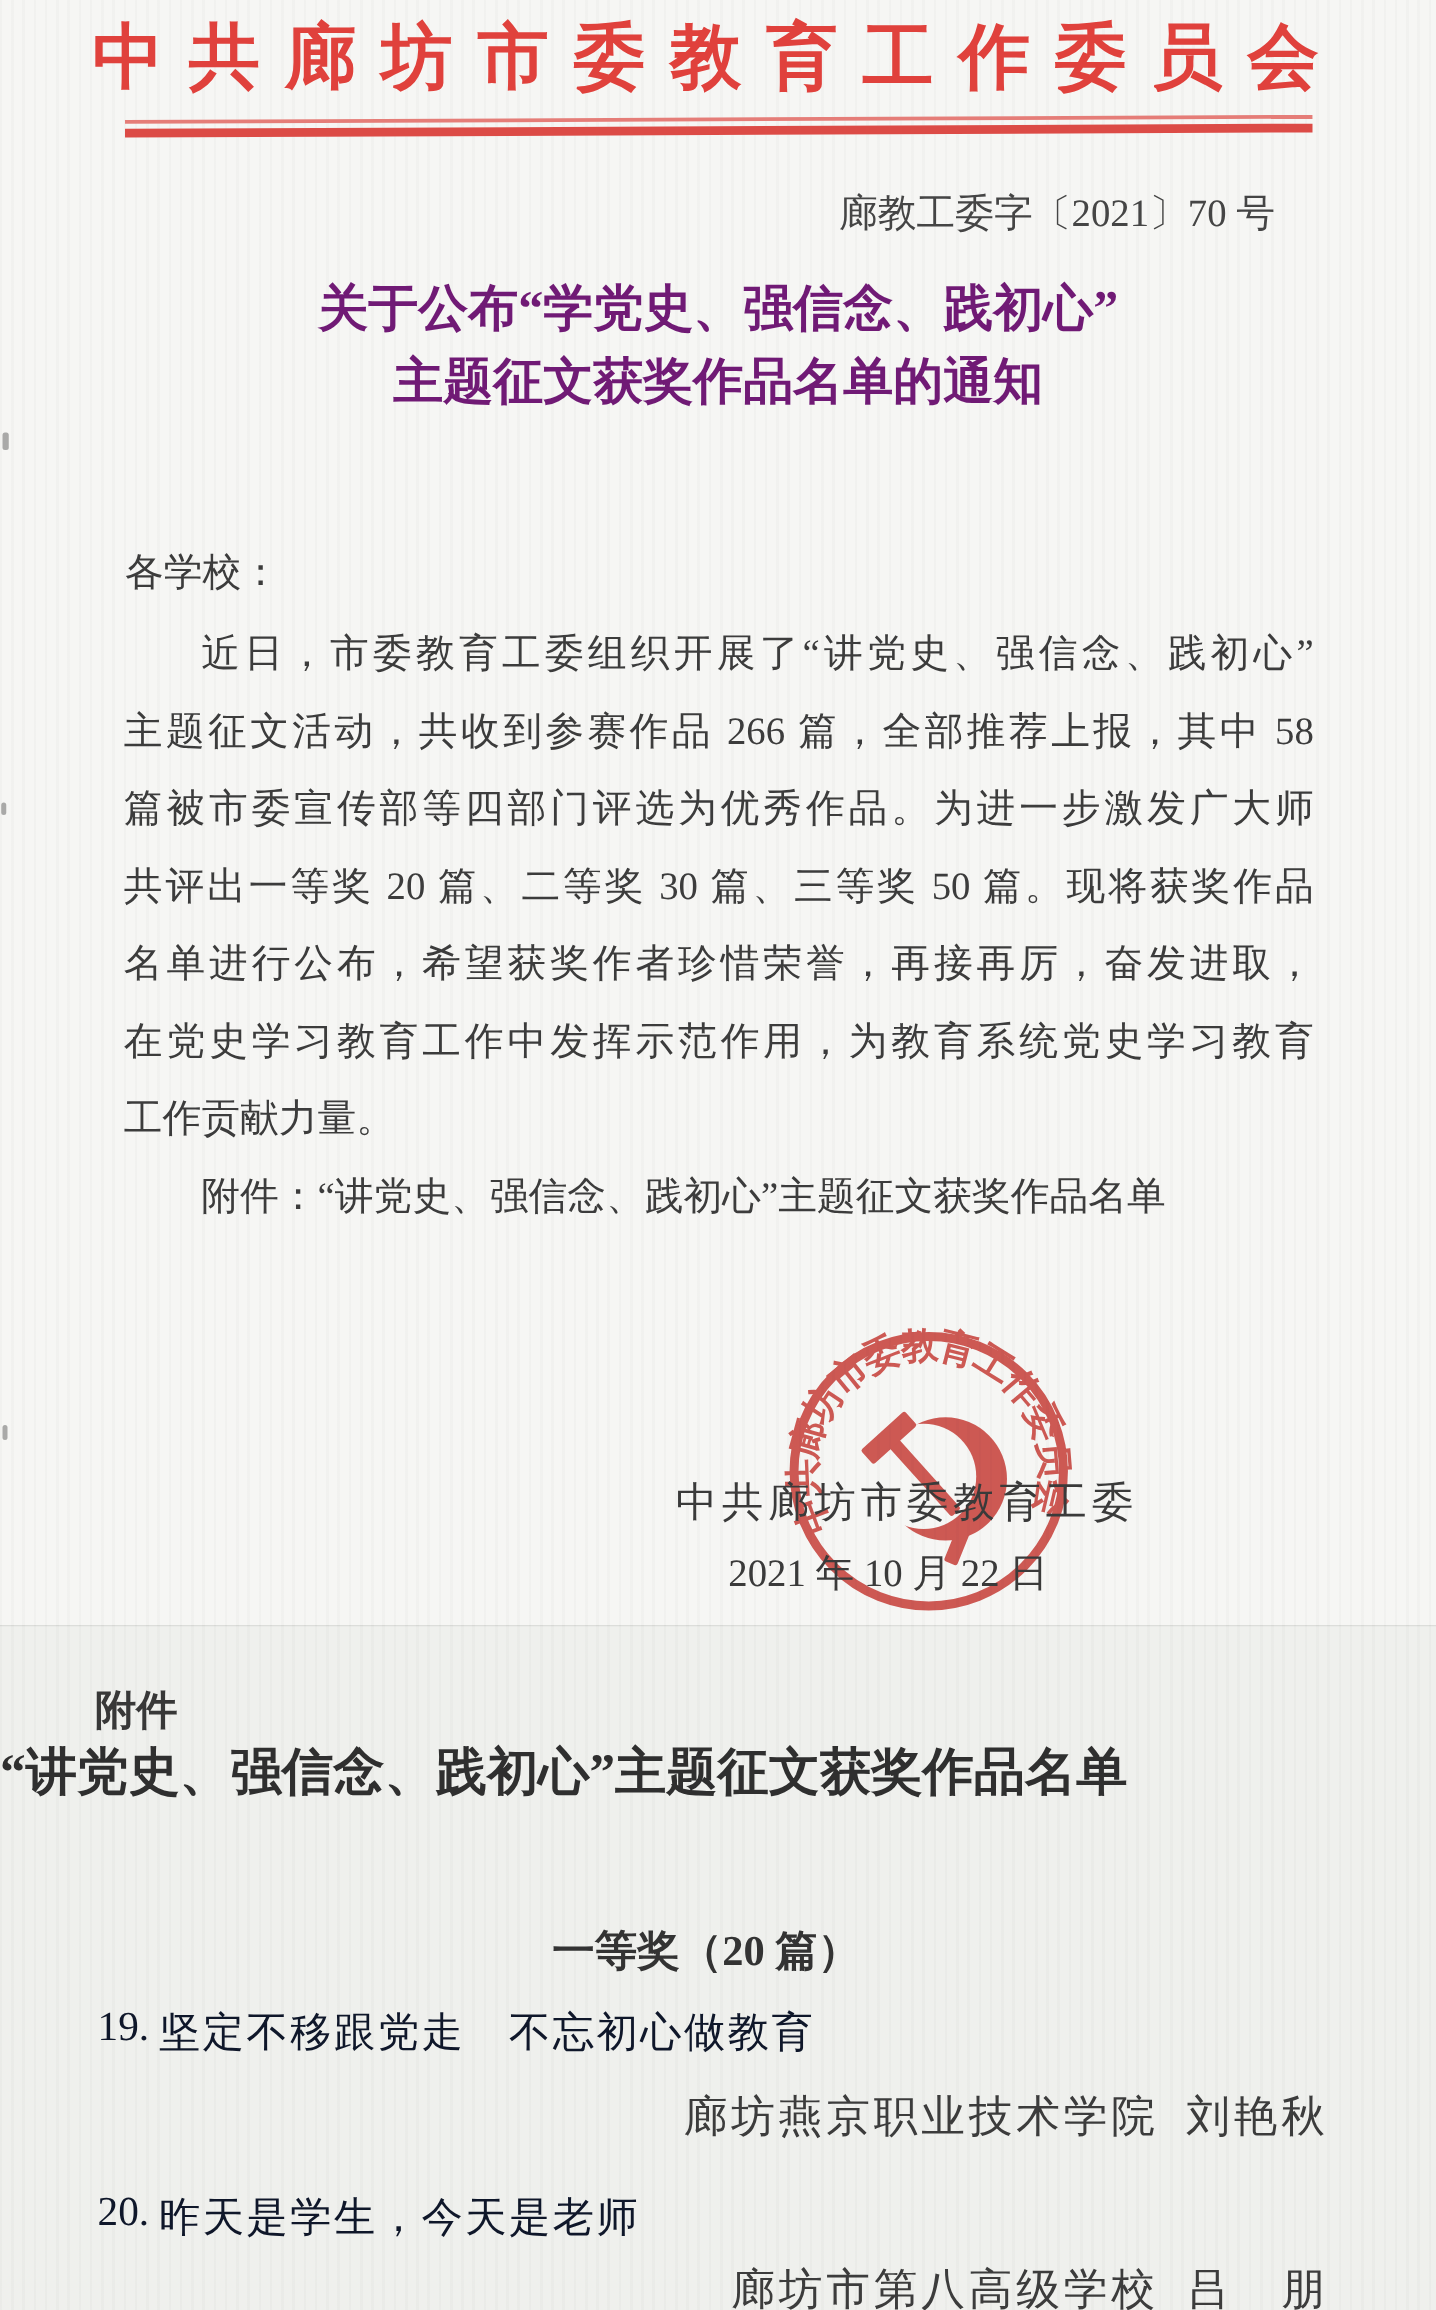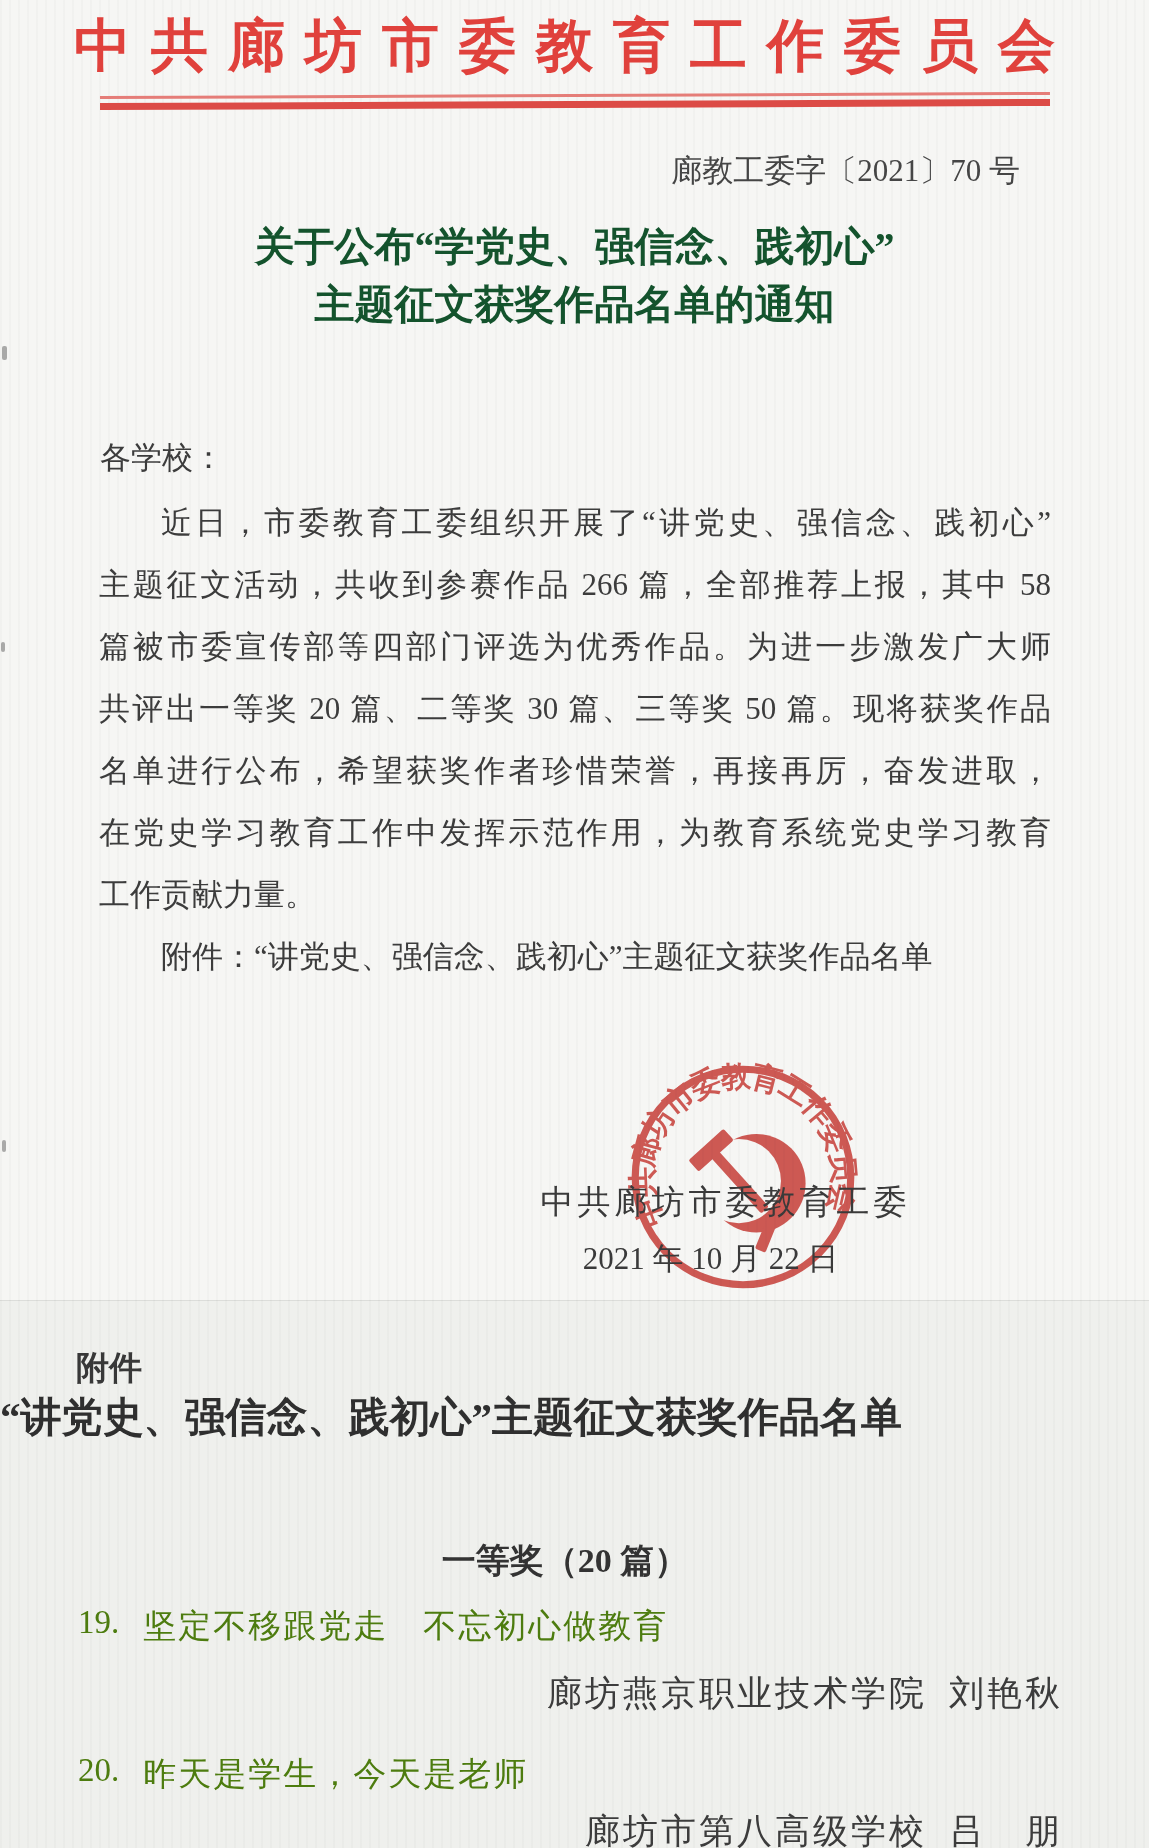--- a/index.html
+++ b/index.html
@@ -41,21 +41,21 @@
   .red-rule .thick{height:7px;background:#dc4b46;}
 
   .doc-number{
     position:absolute;top:150px;right:129px;
     font-size:31px;color:#454545;
     white-space:nowrap;
   }
   .doc-title{
     position:absolute;top:218px;left:0;width:100%;
     text-align:center;
-    font-size:40px;line-height:58px;font-weight:700;color:#14532d;
+    font-size:40px;line-height:58px;font-weight:700;color:#701a75;
   }
   .salutation{
     position:absolute;top:437px;left:100px;
     font-size:31px;color:#3c3c3c;
   }
   .notice-body{
     position:absolute;top:492px;left:99px;width:952px;
     font-size:31px;color:#3c3c3c;
   }
   .body-line{
@@ -93,22 +93,22 @@
     white-space:nowrap;
   }
   .award-heading{
     position:absolute;top:1538px;left:0;width:1130px;
     text-align:center;
     font-size:34px;font-weight:700;color:#333;
     white-space:nowrap;
   }
   .entry-title-line{
     position:absolute;left:78px;
-    font-size:33px;color:#4d7c0f;white-space:nowrap;
-    display:flex;gap:24px;
+    font-size:33px;color:#0f172a;white-space:nowrap;
+    display:flex;gap:8px;
   }
   .entry-title-line .work{letter-spacing:2px;}
   .entry-school-line{
     position:absolute;right:86px;
     font-size:35px;color:#3c3c3c;white-space:nowrap;
     display:flex;gap:22px;letter-spacing:3px;
   }
   #entry19-title{top:1604px;}
   #entry19-school{top:1670px;}
   #entry20-title{top:1742px;margin-top:10px;}

